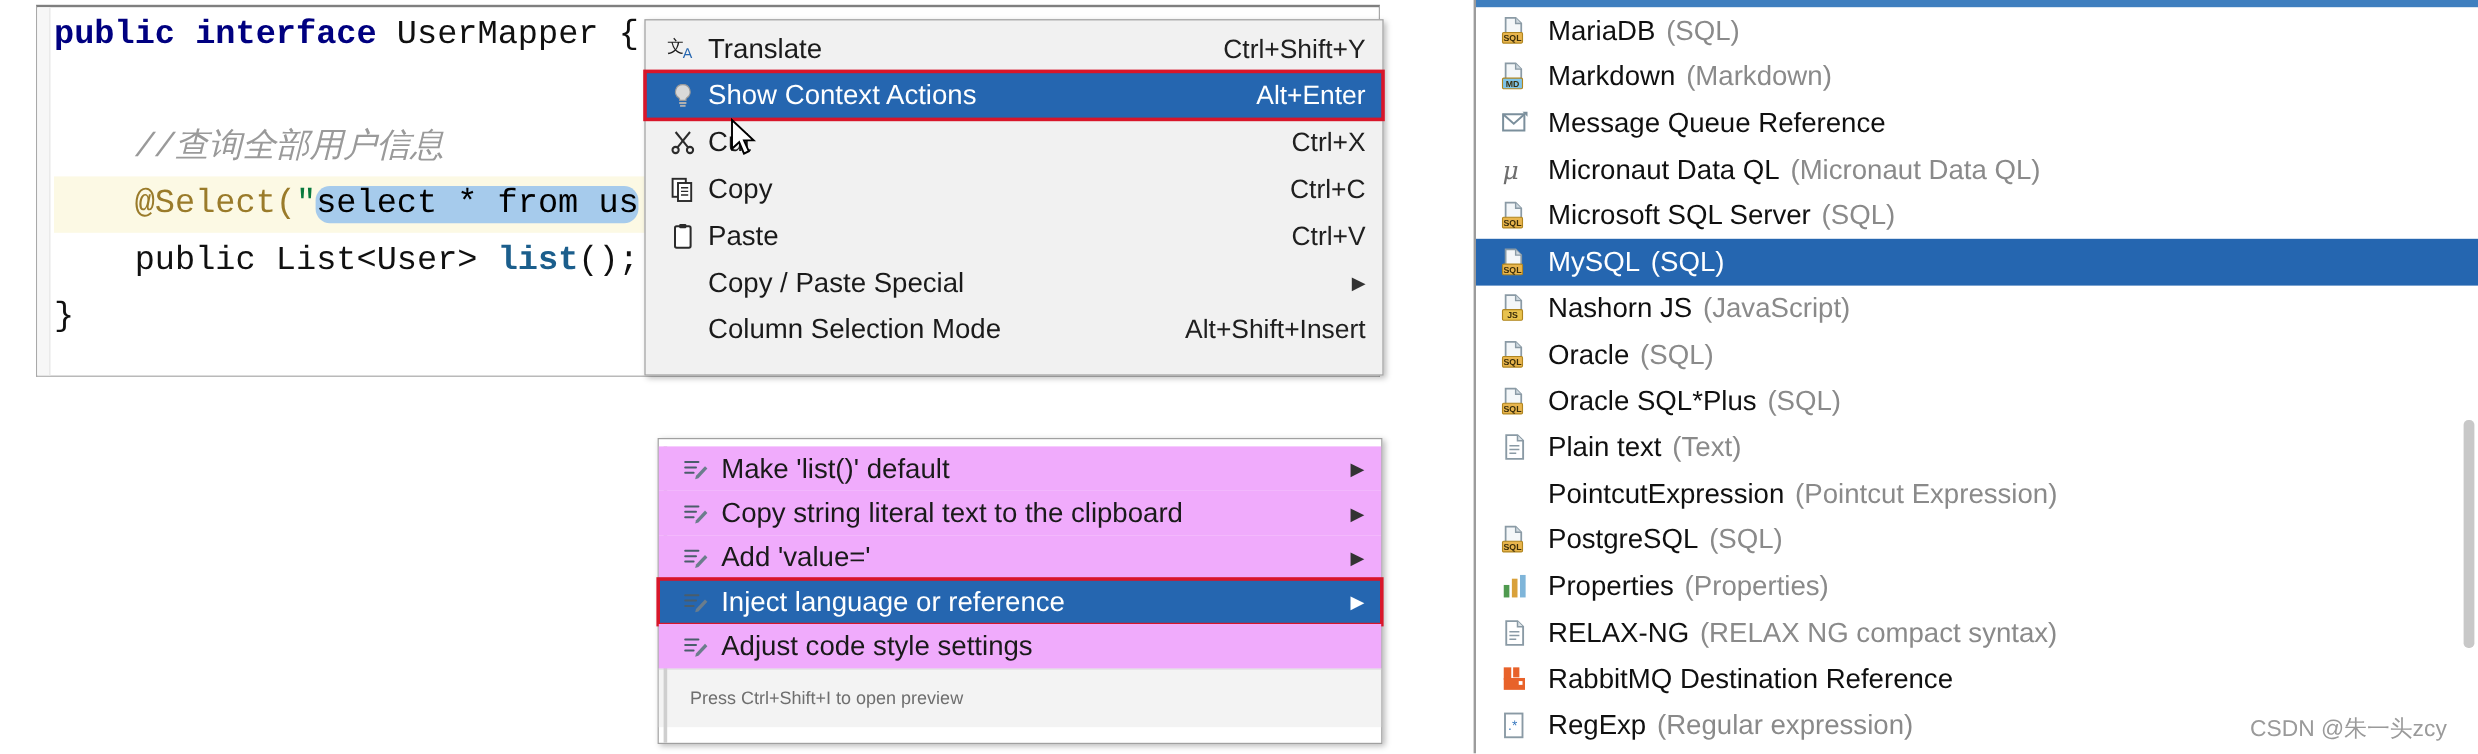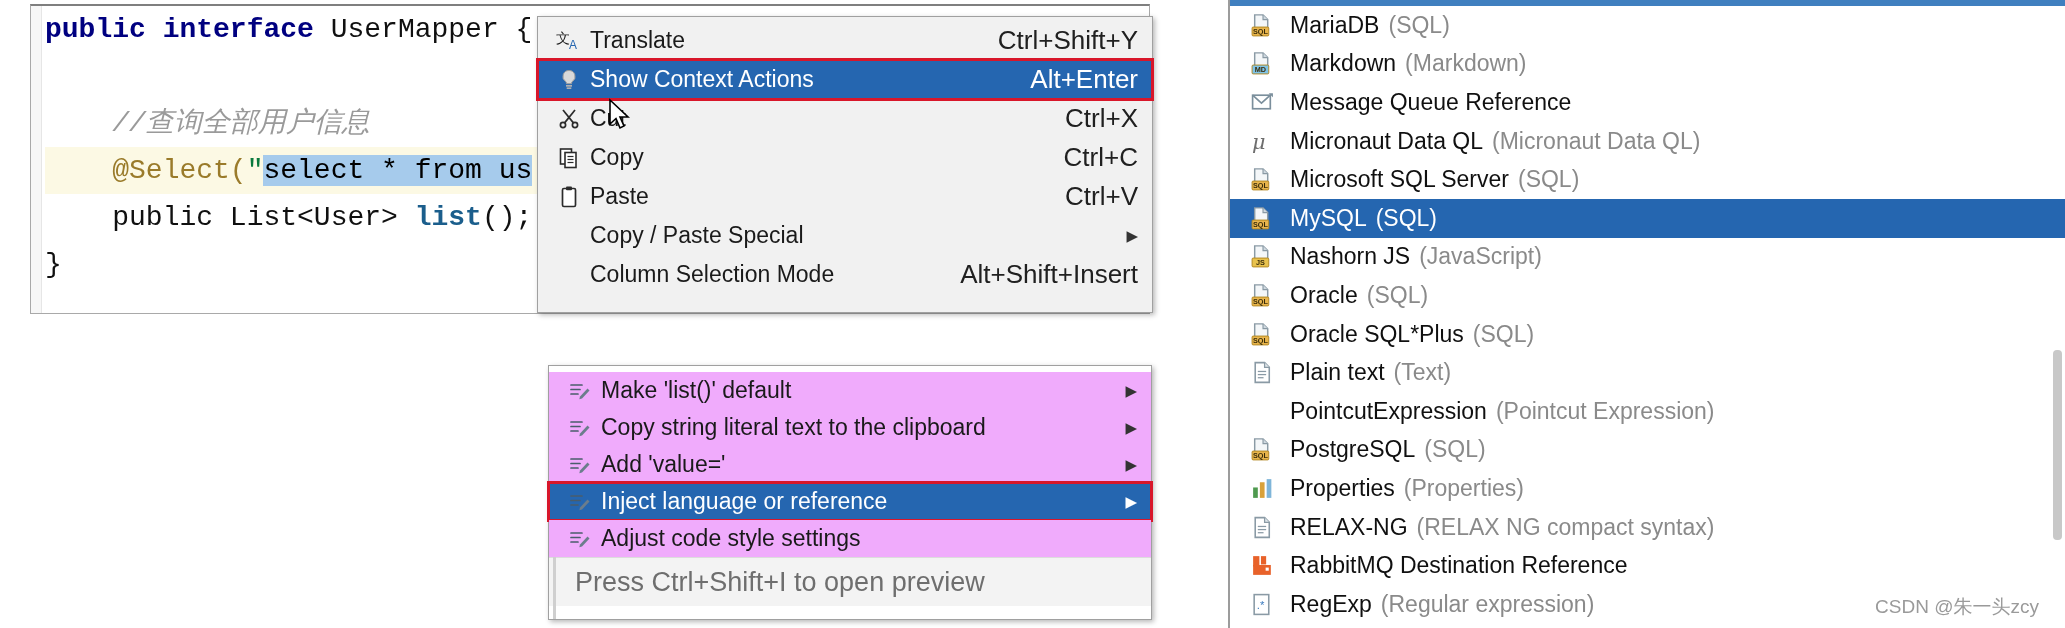--- a/index.html
+++ b/index.html
@@ -15,50 +15,50 @@
   .code{position:absolute;left:14px;top:0;width:1106px;
         font-family:"Liberation Mono","DejaVu Sans Mono",monospace;
         font-size:28px;line-height:47px;white-space:pre;}
   .ln{display:block;height:47px;}
   .ln.hl{background:#fcf9e4;}
   .kw{color:#000080;font-weight:bold;}
   .plain{color:#101010;}
   .cmt{color:#9a9a9a;font-style:italic;}
   .ann{color:#9a7b2a;}
   .str{color:#0a7a3e;}
-  .sel{background:#a6cbec;}
+  .sel{background:#a6cbec;border-radius:12px;}
   .type{color:#101010;}
   .mth{color:#1b5e8c;font-weight:bold;}
   .punct{color:#101010;}
 
   
   .menu{position:absolute;background:#f1f1f1;border:1px solid #a0a0a0;
         box-shadow:2px 2px 5px rgba(0,0,0,.28);box-sizing:border-box;}
   .mi{position:relative;display:flex;align-items:center;height:39px;
       font-size:23px;color:#1a1a1a;padding:0 14px 0 10px;box-sizing:border-box;}
   .mi .ic{width:42px;min-width:42px;display:flex;align-items:center;
           justify-content:center;}
   .mi .lb{flex:1;white-space:nowrap;}
-  .mi .sc{color:#202020;font-size:26px;margin-left:26px;white-space:nowrap;}
+  .mi .sc{color:#202020;font-size:22px;margin-left:26px;white-space:nowrap;}
   .mi .arw{width:22px;text-align:right;font-size:15px;color:#333;}
   .mi.sel-item{background:#2566b0;color:#ffffff;}
   .mi.sel-item .sc,.mi.sel-item .lb{color:#ffffff;}
   .mi.sel-item .arw{color:#ffffff;}
   .redbox{outline:3px solid #d8162a;outline-offset:-1px;justify-content:space-between;}
 
   
   #ctxmenu{left:537px;top:16px;width:616px;height:297px;padding:4px 0;}
 
   
   #intentions{left:548px;top:365px;width:604px;height:255px;padding:6px 0 0 0;
               background:#ffffff;}
   #intentions .mi{height:37px;background:#f0abfc;}
   #intentions .mi.sel-item{background:#2566b0;}
   #intentions .footer{height:48px;display:flex;align-items:center;
-        padding-left:26px;font-size:27px;color:#6e6e6e;background:#f3f3f3;
+        padding-left:26px;font-size:15px;color:#6e6e6e;background:#f3f3f3;
         border-top:1px solid #dcdcdc;text-align:center;}
   #intentions .leftrail{position:absolute;left:4px;top:6px;bottom:0;width:3px;
         background:#cfcfcf;}
 
   
   #langpanel{position:absolute;left:1228px;top:0px;width:837px;height:628px;
         background:#ffffff;border-left:2px solid #9c9c9c;box-sizing:border-box;
         overflow:hidden;}
   #langpanel .topbar{height:6px;background:#3f7fbf;}
   .lrow{display:flex;align-items:center;height:38.6px;padding-left:20px;

